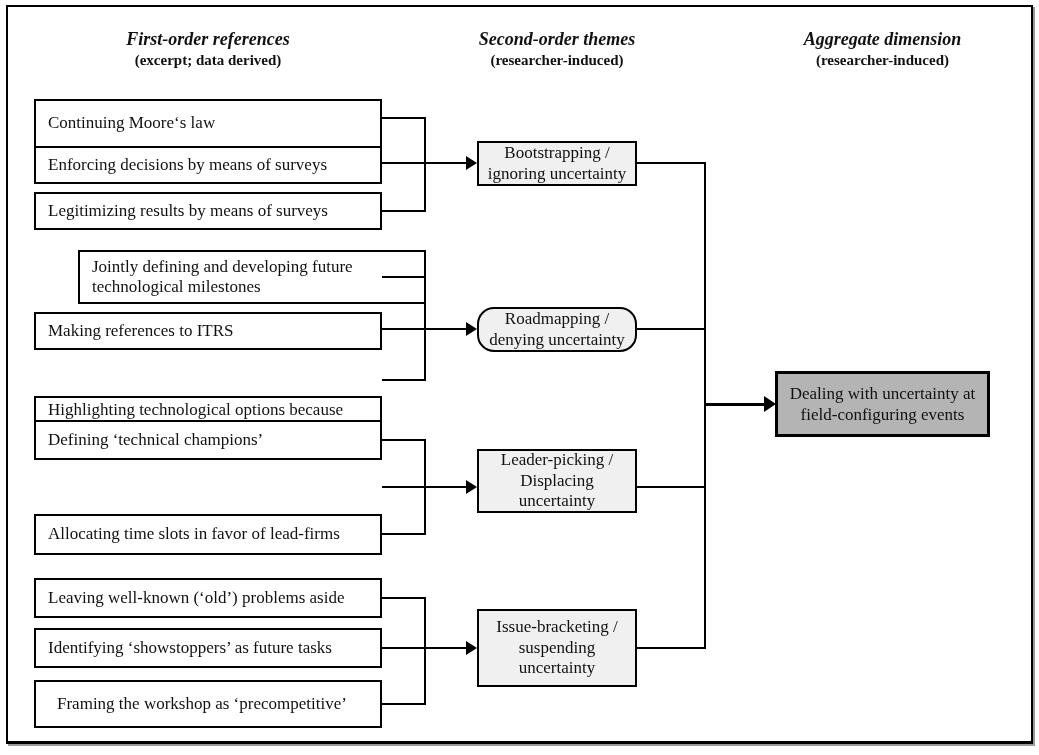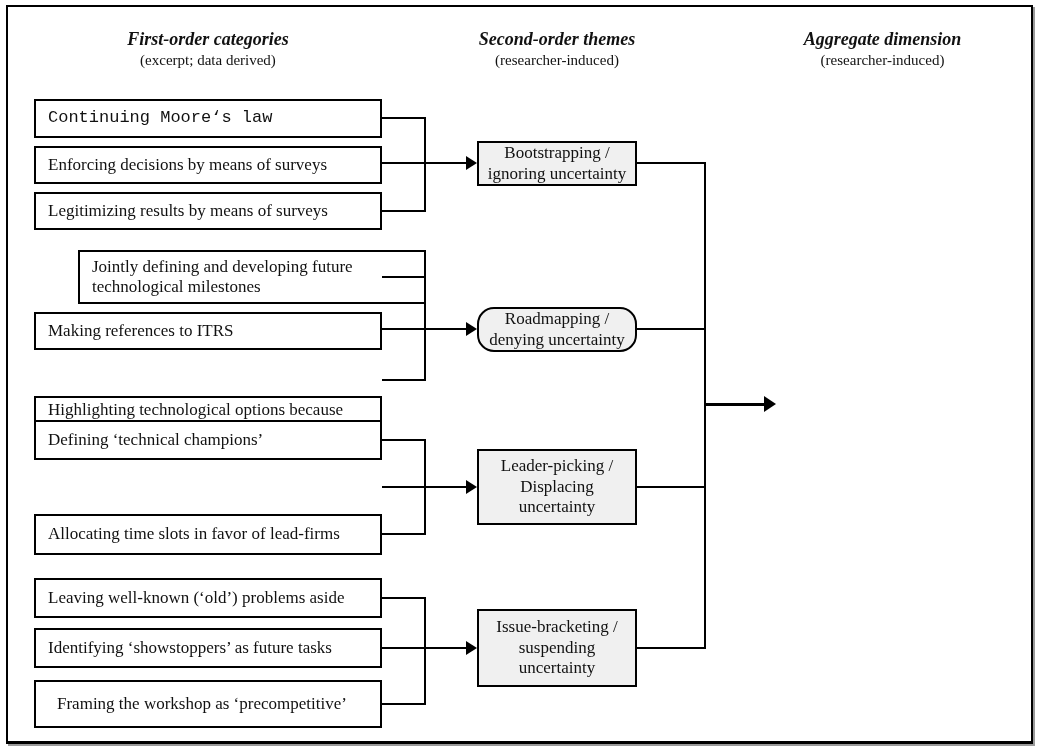--- a/index.html
+++ b/index.html
@@ -8,21 +8,21 @@
     font-family:"Liberation Serif","DejaVu Serif",serif;
     color:#111; overflow:hidden;
   }
   .frame {
     position:absolute; left:6px; top:5px; width:1027px; height:739px;
     border:2px solid #000; border-bottom-width:3px; box-sizing:border-box;
     box-shadow:2px 2px 0 #9a9a9a;
   }
   .hdr { position:absolute; text-align:center; line-height:1.25; }
   .hdr-title { font-size:18px; font-weight:bold; font-style:italic; }
-  .hdr-sub { font-size:15px; }
+  .hdr-sub { font-size:15px;font-weight:bold; }
   .cat {
     position:absolute; left:34px; width:348px; box-sizing:border-box;
     border:2px solid #000; background:var(--box-fill,#fff);
     display:flex; align-items:center; padding-left:12px; padding-right:4px;
     font-size:17px; line-height:1.2;
   }
   .theme {
     position:absolute; left:477px; width:160px; box-sizing:border-box;
     border:2px solid #000; background:var(--theme-fill,#f0f0f0);
     display:flex; align-items:center; justify-content:center; text-align:center;
@@ -45,58 +45,60 @@
   .arr.big { border-top-width:8px; border-bottom-width:8px; border-left-width:12px; }
 </style>
 </head>
 <body>
 
 <div class="canvas">
 
   <div class="frame"></div>
 
   <div class="hdr" style="left:58px; top:28px; width:300px;">
-    <div class="hdr-title">First-order categories</div>
+    <div class="hdr-title">First-order references</div>
     <div class="hdr-sub">(excerpt; data derived)</div>
   </div>
   <div class="hdr" style="left:437px; top:28px; width:240px;">
     <div class="hdr-title">Second-order themes</div>
     <div class="hdr-sub">(researcher-induced)</div>
   </div>
   <div class="hdr" style="left:762px; top:28px; width:241px;">
     <div class="hdr-title">Aggregate dimension</div>
     <div class="hdr-sub">(researcher-induced)</div>
   </div>
 
-  <div class="cat" style="top:99px; height:39px;font-family:Liberation Mono, monospace;">Continuing Moore‘s law</div>
+  <div class="cat" style="top:99px; height:49px;">Continuing Moore‘s law</div>
   <div class="cat" style="top:146px; height:38px;">Enforcing decisions by means of surveys</div>
   <div class="cat" style="top:192px; height:38px;">Legitimizing results by means of surveys</div>
 
   <div class="cat" style="top:250px; height:54px;margin-left:44px;">Jointly defining and developing future technological milestones</div>
   <div class="cat" style="top:312px; height:38px;">Making references to ITRS</div>
   <div class="cat" style="top:356px; height:48px;margin-top:40px;">Highlighting technological options because ‘manufacture-ready solutions are unknown’</div>
 
   <div class="cat" style="top:420px; height:40px;">Defining ‘technical champions’</div>
   <div class="cat" style="top:514px; height:41px;">Allocating time slots in favor of lead-firms</div>
 
   <div class="cat" style="top:578px; height:40px;">Leaving well-known (‘old’) problems aside</div>
   <div class="cat" style="top:628px; height:40px;">Identifying ‘showstoppers’ as future tasks</div>
   <div class="cat" style="top:680px; height:48px;padding-left:21px;">Framing the workshop as ‘precompetitive’</div>
 
   <div class="theme" style="top:141px; height:45px;">Bootstrapping /
 ignoring uncertainty</div>
   <div class="theme" style="top:307px; height:45px;border-radius:17px;">Roadmapping /
 denying uncertainty</div>
-  <div class="theme" style="top:449px; height:76px;">Leader-picking /
+  <div class="theme" style="top:449px; height:64px;">Leader-picking /
 Displacing
 uncertainty</div>
   <div class="theme" style="top:609px; height:78px;">Issue-bracketing /
 suspending
 uncertainty</div>
 
+  <div class="agg">Dealing with uncertainty at
+field-configuring events</div>
 
   <div class="h" style="left:382px; top:117px; width:44px;"></div>
   <div class="h" style="left:382px; top:210px; width:44px;"></div>
   <div class="v" style="left:424px; top:117px; height:95px;"></div>
   <div class="h" style="left:382px; top:162px; width:84px;"></div>
   <div class="arr" style="left:466px; top:156px;"></div>
 
   <div class="h" style="left:382px; top:276px; width:44px;"></div>
   <div class="h" style="left:382px; top:379px; width:44px;"></div>
   <div class="v" style="left:424px; top:276px; height:105px;"></div>

